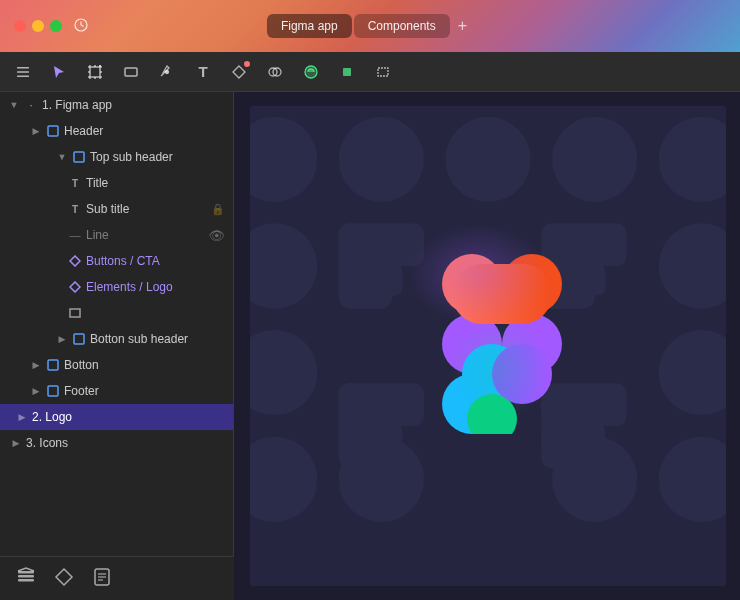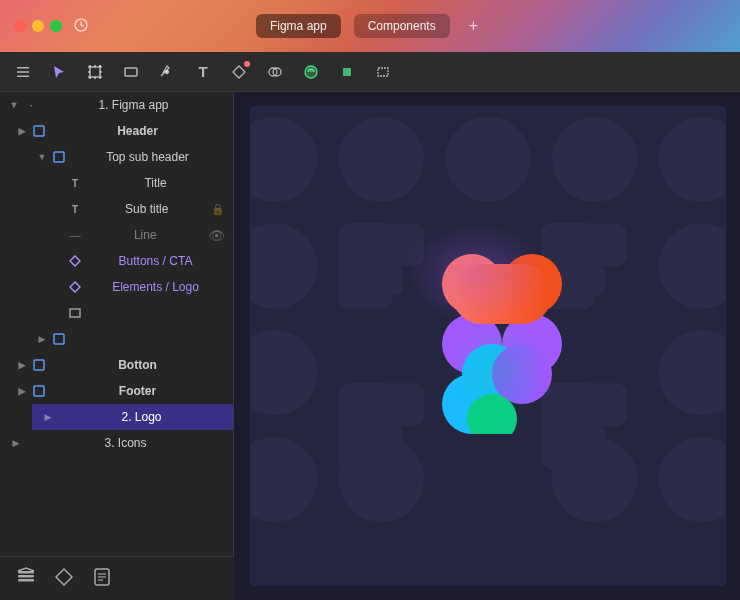--- a/index.html
+++ b/index.html
@@ -35,21 +35,21 @@
     .tl-yellow { background: #ffbd2e; }
     .tl-green { background: #28c840; }
     .title-bar-clock {
       color: rgba(255,255,255,0.85);
       font-size: 12px;
       margin-left: 4px;
     }
     .title-bar-tabs {
       display: flex;
       align-items: center;
-      gap: 13px;
+      gap: 2px;
       position: absolute;
       left: 50%;
       transform: translateX(-50%);
     }
     .tab {
       background: rgba(0,0,0,0.25);
       color: rgba(255,255,255,0.9);
       font-size: 12px;
       padding: 5px 14px;
       border-radius: 6px;
@@ -151,30 +151,29 @@
     .icon-blue { color: #5b9cf6; }
     .icon-purple { color: #a78bfa; }
     .icon-white { color: rgba(255,255,255,0.6); }
     .icon-gray { color: rgba(255,255,255,0.35); }
 
     .layer-label {
       flex: 1;
       overflow: hidden;
       text-overflow: ellipsis;
       white-space: nowrap;
-      text-align: center;
     }
     .layer-suffix {
       color: rgba(255,255,255,0.3);
       font-size: 11px;
       margin-left: auto;
     }
 
-    .indent-1 { padding-left: 16px; font-weight: bold; }
-    .indent-2 { padding-left: 36px; }
+    .indent-1 { padding-left: 30px; }
+    .indent-2 { padding-left: 56px; }
     .indent-3 { padding-left: 52px; }
 
     
     .canvas-area {
       flex: 1;
       background: #1a1a2e;
       position: relative;
       overflow: hidden;
     }
   </style>
@@ -354,20 +353,21 @@
       </div>
     </div>
 
     <div class="layer-item indent-2">
       <div class="chevron right"></div>
       <div class="layer-icon icon-blue">
         <svg width="12" height="12" viewBox="0 0 12 12">
             <rect x="1" y="1" width="10" height="10" rx="1" fill="none" stroke="#5b9cf6" stroke-width="1.5"></rect>
           </svg>
       </div>
+      <span class="layer-label">Botton sub header</span>
     </div>
 
     <div class="layer-item indent-1">
       <div class="chevron right"></div>
       <div class="layer-icon icon-blue">
         <svg width="12" height="12" viewBox="0 0 12 12">
             <rect x="1" y="1" width="10" height="10" rx="1" fill="none" stroke="#5b9cf6" stroke-width="1.5"></rect>
           </svg>
       </div>
       <span class="layer-label">Botton</span>
@@ -376,21 +376,21 @@
     <div class="layer-item indent-1">
       <div class="chevron right"></div>
       <div class="layer-icon icon-blue">
         <svg width="12" height="12" viewBox="0 0 12 12">
             <rect x="1" y="1" width="10" height="10" rx="1" fill="none" stroke="#5b9cf6" stroke-width="1.5"></rect>
           </svg>
       </div>
       <span class="layer-label">Footer</span>
     </div>
 
-    <div class="layer-item selected" style="padding-left:10px;margin-left:32px;">
+    <div class="layer-item selected" style="padding-left:16px;">
       <div class="chevron right"></div>
       <span class="layer-label">2. Logo</span>
     </div>
 
     <div class="layer-item" style="padding-left:10px;">
       <div class="chevron right"></div>
       <span class="layer-label">3. Icons</span>
     </div>
 
   </div>

